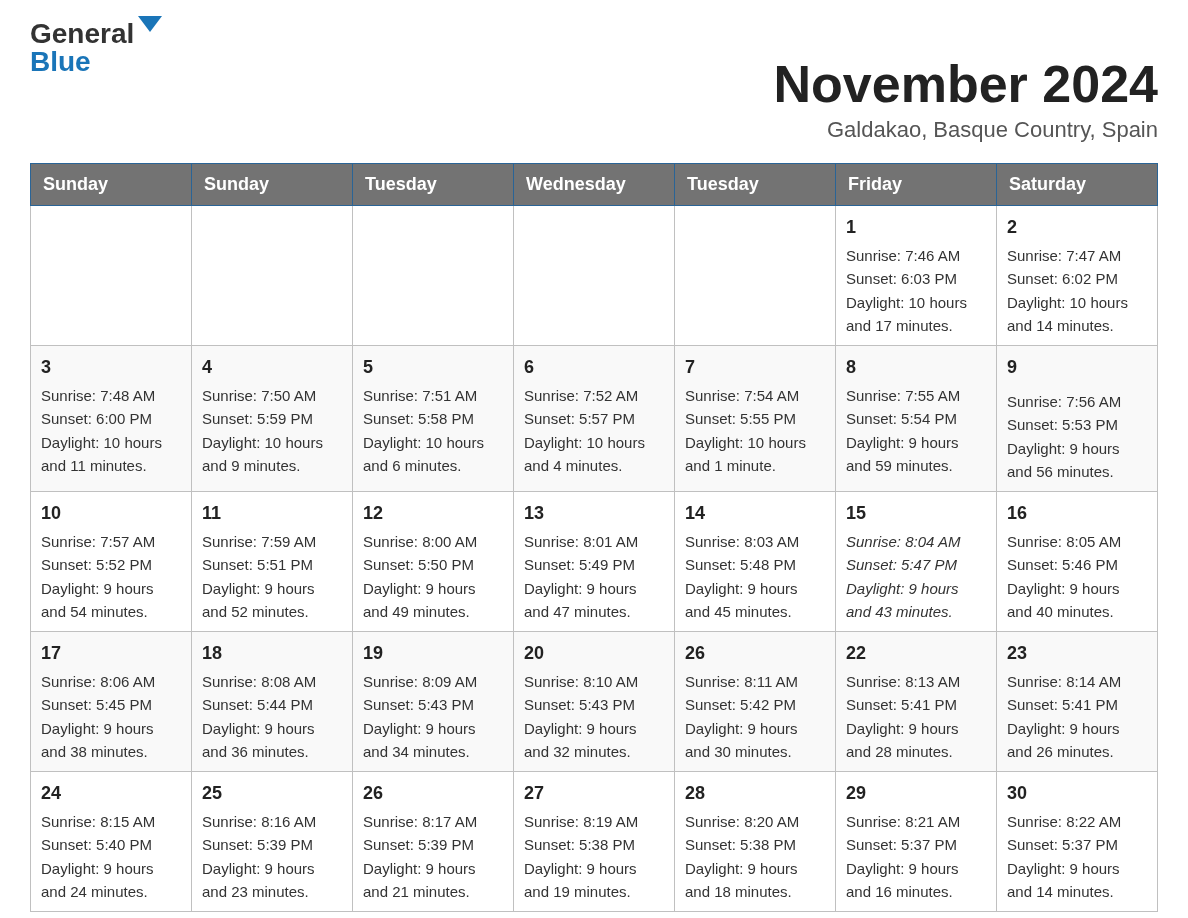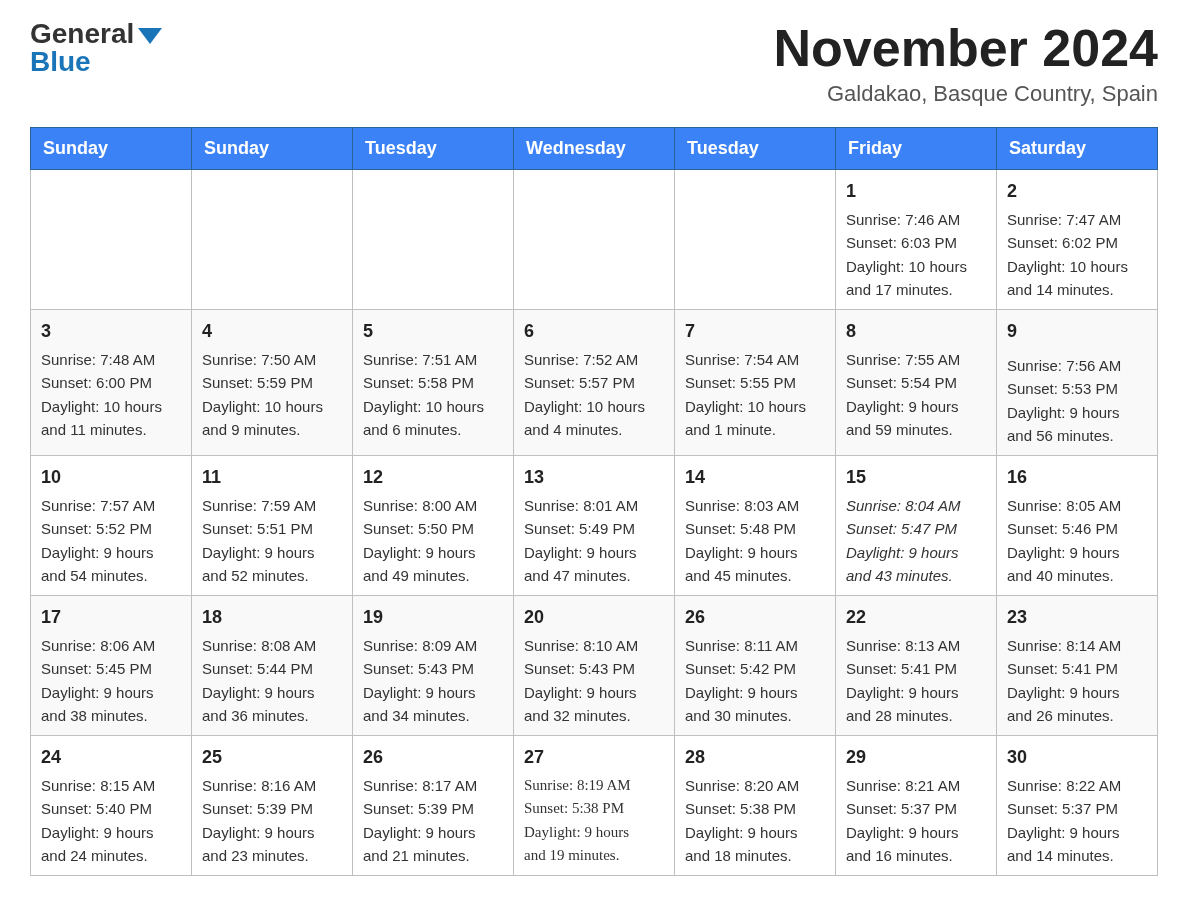--- a/index.html
+++ b/index.html
@@ -47,33 +47,34 @@
       top: -4px;
     }
     .title-block {
       text-align: right;
     }
     .month-title {
       font-size: 52px;
       font-weight: bold;
       color: #222;
       line-height: 1.1;
+      margin-top: 36px;
     }
     .location {
       font-size: 22px;
       color: #555;
       margin-top: 4px;
     }
     .calendar {
       width: 100%;
       border-collapse: collapse;
       border: 1px solid #b0b0b0;
     }
     .calendar th {
-      background-color: #3b82f6;
+      background-color: #737373;
       color: #fff;
       font-size: 18px;
       font-weight: bold;
       padding: 10px 12px;
       text-align: left;
       border: 1px solid #2a6496;
     }
     .calendar td {
       vertical-align: top;
       padding: 8px 10px;
@@ -104,21 +105,21 @@
     }
     .calendar tbody tr td {
       height: 120px;
     }
   </style>
 </head>
 <body>
 
 <div class="header">
   <div class="logo">
-    <div style="display:flex;align-items:flex-end;">
+    <div style="display:flex;align-items:flex-start;">
       <span class="logo-general">General</span>
       <span class="logo-triangle"></span>
     </div>
     <span class="logo-blue">Blue</span>
   </div>
   <div class="title-block">
     <div class="month-title">November 2024</div>
     <div class="location">Galdakao, Basque Country, Spain</div>
   </div>
 </div>
@@ -327,21 +328,21 @@
         </td>
         <td>
           <span class="day-number">26</span>
           <div class="day-info" style="white-space: pre-line;">Sunrise: 8:17 AM
 Sunset: 5:39 PM
 Daylight: 9 hours
 and 21 minutes.</div>
         </td>
         <td>
           <span class="day-number">27</span>
-          <div class="day-info" style="white-space: pre-line; font-family: Liberation Serif, serif;">Sunrise: 8:19 AM
+          <div class="day-info" style="white-space: pre-line;">Sunrise: 8:19 AM
 Sunset: 5:38 PM
 Daylight: 9 hours
 and 19 minutes.</div>
         </td>
         <td>
           <span class="day-number">28</span>
           <div class="day-info" style="white-space: pre-line;">Sunrise: 8:20 AM
 Sunset: 5:38 PM
 Daylight: 9 hours
 and 18 minutes.</div>

